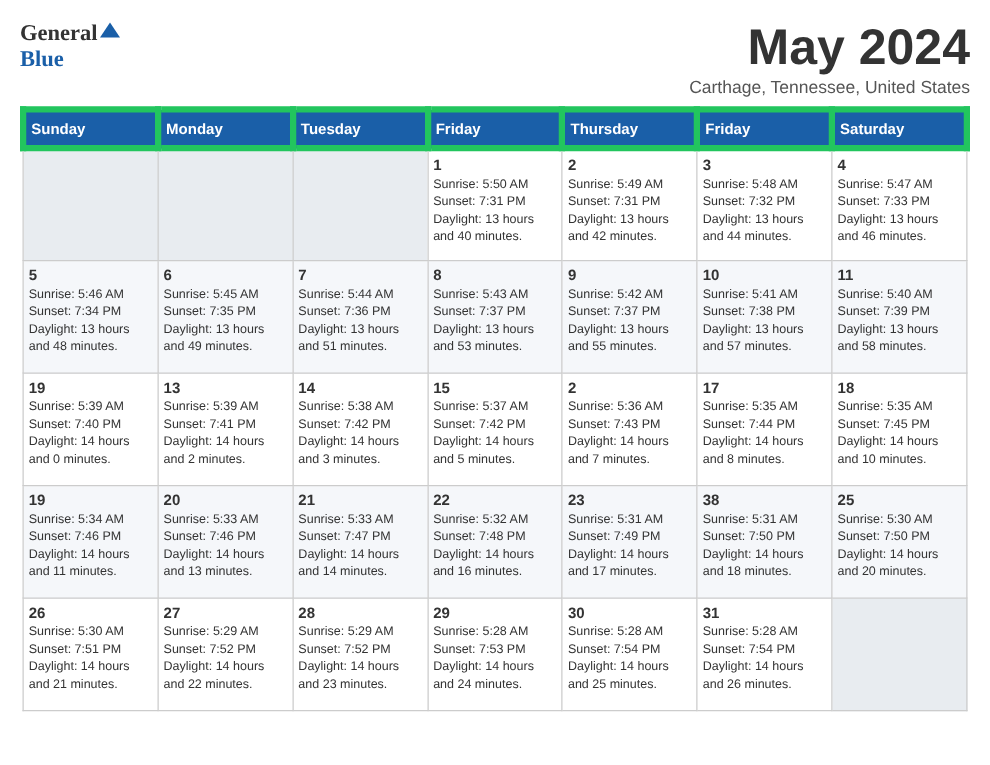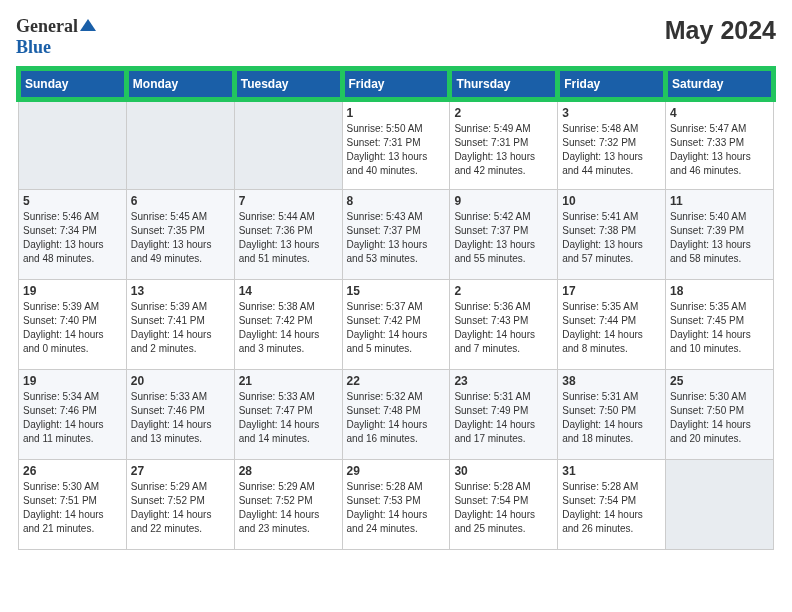--- a/index.html
+++ b/index.html
@@ -33,21 +33,21 @@
       color: #1a5fa8;
     }
     .logo-text-row {
       display: flex;
       align-items: center;
     }
     .title-section {
       text-align: right;
     }
     .month-title {
-      font-size: 25px;
+      font-size: 40px;
       font-weight: bold;
       color: #333;
     }
     .location-title {
       font-size: 14px;
       color: #555;
     }
     table {
       width: 100%;
       border-collapse: collapse;
@@ -100,20 +100,21 @@
           <polygon points="8,2 16,14 0,14" fill="#1a5fa8"></polygon>
         </svg>
       </span>
     </div>
     <div>
       <span class="logo-blue">Blue</span>
     </div>
   </div>
   <div class="title-section">
     <div class="month-title">May 2024</div>
+    <div class="location-title">Carthage, Tennessee, United States</div>
   </div>
 </div>
 
 <table>
   <thead>
     <tr>
     <th>Sunday</th>
         <th>Monday</th>
         <th>Tuesday</th>
         <th>Friday</th>

